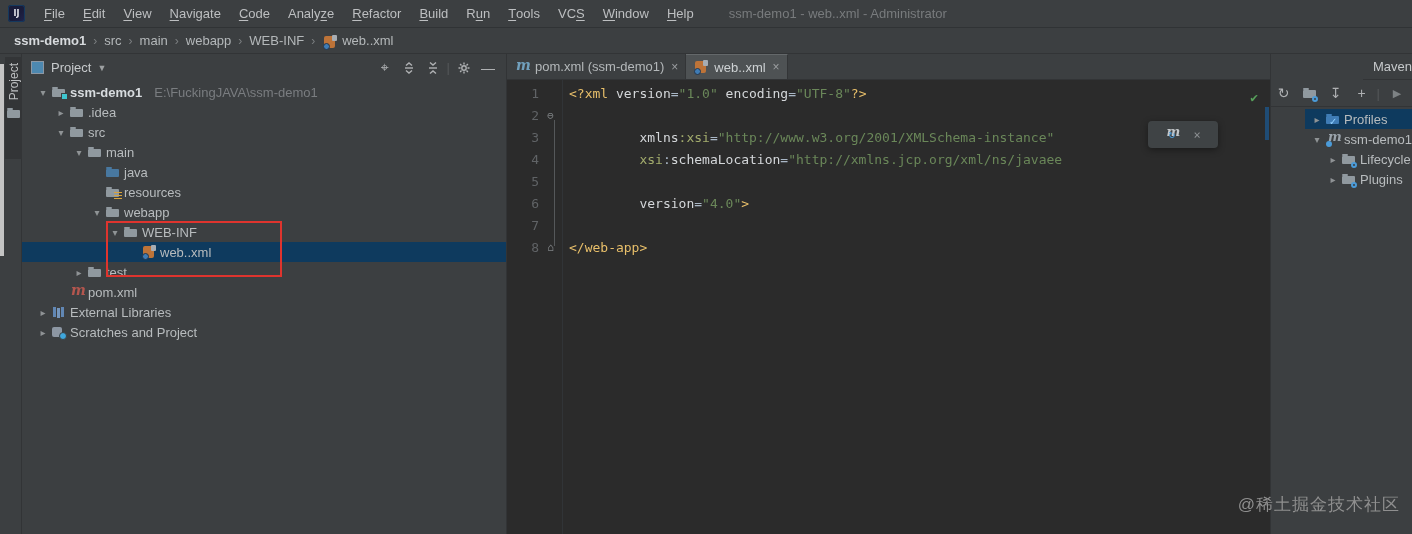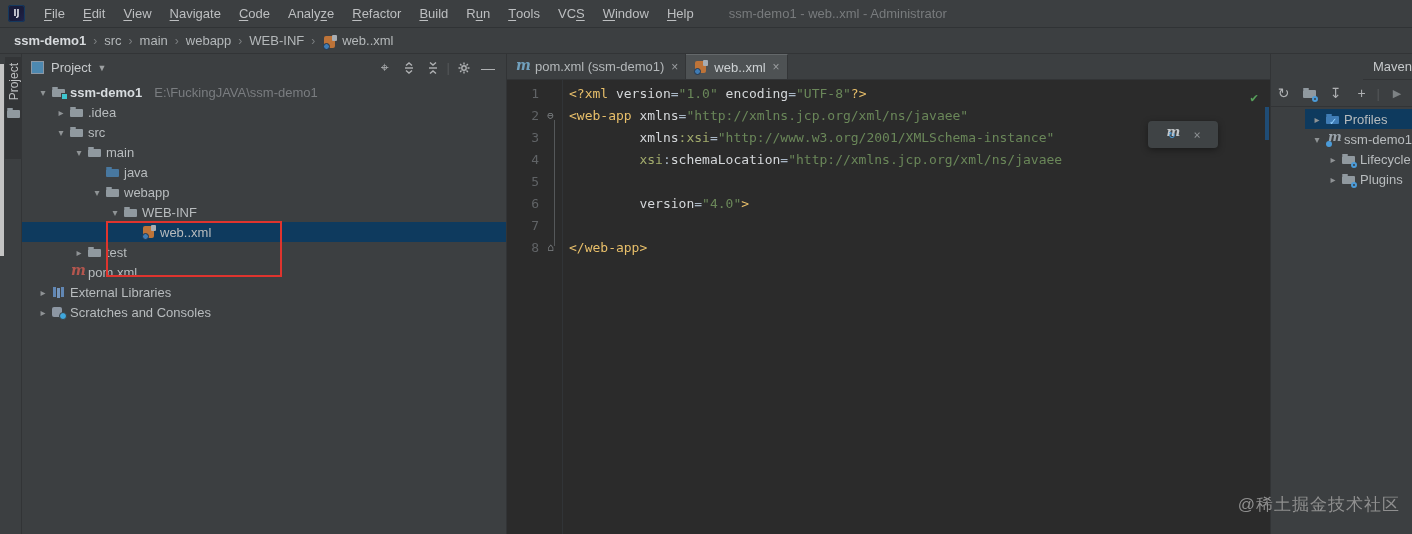--- a/index.html
+++ b/index.html
@@ -255,20 +255,27 @@
             <span class="chev">▾</span>
             <span class="icon folder"></span>
             <span class="tlabel">main</span>
           </div>
           <div class="trow" style="padding-left: 67px;">
             <span class="chev"></span>
             <span class="icon folder-java"></span>
             <span class="tlabel">java</span>
           </div>
           <div class="trow" style="padding-left: 67px;">
+            <span class="chev"></span>
+            <span class="icon folder-res">
+              <i></i>
+            </span>
+            <span class="tlabel">resources</span>
+          </div>
+          <div class="trow" style="padding-left: 67px;">
             <span class="chev">▾</span>
             <span class="icon folder"></span>
             <span class="tlabel">webapp</span>
           </div>
           <div class="trow" style="padding-left: 85px;">
             <span class="chev">▾</span>
             <span class="icon folder"></span>
             <span class="tlabel">WEB-INF</span>
           </div>
           <div class="trow selected" style="padding-left: 103px;">
@@ -291,21 +298,21 @@
           <div class="trow" style="padding-left: 13px;">
             <span class="chev">▸</span>
             <span class="icon lib"></span>
             <span class="tlabel">External Libraries</span>
           </div>
           <div class="trow" style="padding-left: 13px;">
             <span class="chev">▸</span>
             <span class="icon scratch">
               <i></i>
             </span>
-            <span class="tlabel">Scratches and Consoles</span>
+            <span class="tlabel">Scratches and Project</span>
           </div>
         </div>
     </div>
 
     <div class="editor">
       <div class="tabbar">
           <div class="tab">
             <span class="icon maven-tab"></span>
             <span>pom.xml (ssm-demo1)</span>
             <span class="close">×</span>
@@ -315,21 +322,21 @@
               <i></i>
             </span>
             <span>web..xml</span>
             <span class="close">×</span>
           </div>
         </div>
       <div class="code">
         <div class="fold-line"></div>
         <div>
             <div class="cline"><span class="lnum">1</span><span class="fold"></span><span class="ctext"><span class="tk-tag">&lt;?xml </span><span class="tk-attr">version</span><span class="tk-pl">=</span><span class="tk-str">"1.0"</span><span class="tk-pl"> </span><span class="tk-attr">encoding</span><span class="tk-pl">=</span><span class="tk-str">"UTF-8"</span><span class="tk-tag">?&gt;</span></span></div>
-            <div class="cline"><span class="lnum">2</span><span class="fold">⊖</span><span class="ctext"><span class="tk-tag">&lt;web-app </span><span class="tk-attr">xmlns</span><span class="tk-pl">=</span><span class="tk-str">"http://xmlns.jcp.org/xml/ns/javaee"</span></span></div>
+            <div class="cline"><span class="lnum">2</span><span class="fold">⊖</span></div>
             <div class="cline"><span class="lnum">3</span><span class="fold"></span><span class="ctext"><span class="tk-pl">         </span><span class="tk-attr">xmlns</span><span class="tk-ns">:xsi</span><span class="tk-pl">=</span><span class="tk-str">"http://www.w3.org/2001/XMLSchema-instance"</span></span></div>
             <div class="cline"><span class="lnum">4</span><span class="fold"></span><span class="ctext"><span class="tk-pl">         </span><span class="tk-ns">xsi</span><span class="tk-pl">:</span><span class="tk-attr">schemaLocation</span><span class="tk-pl">=</span><span class="tk-str">"http://xmlns.jcp.org/xml/ns/javaee</span></span></div>
             <div class="cline"><span class="lnum">5</span><span class="fold"></span><span class="ctext"><span class="tk-pl">                    </span></span></div>
             <div class="cline"><span class="lnum">6</span><span class="fold"></span><span class="ctext"><span class="tk-pl">         </span><span class="tk-attr">version</span><span class="tk-pl">=</span><span class="tk-str">"4.0"</span><span class="tk-tag">&gt;</span></span></div>
             <div class="cline"><span class="lnum">7</span><span class="fold"></span><span class="ctext"></span></div>
             <div class="cline"><span class="lnum">8</span><span class="fold">⌂</span><span class="ctext"><span class="tk-tag">&lt;/web-app&gt;</span></span></div>
           </div>
         <span class="inspect-ok">✔</span>
         <span class="scrollmark"></span>
         <div class="float-reload">

